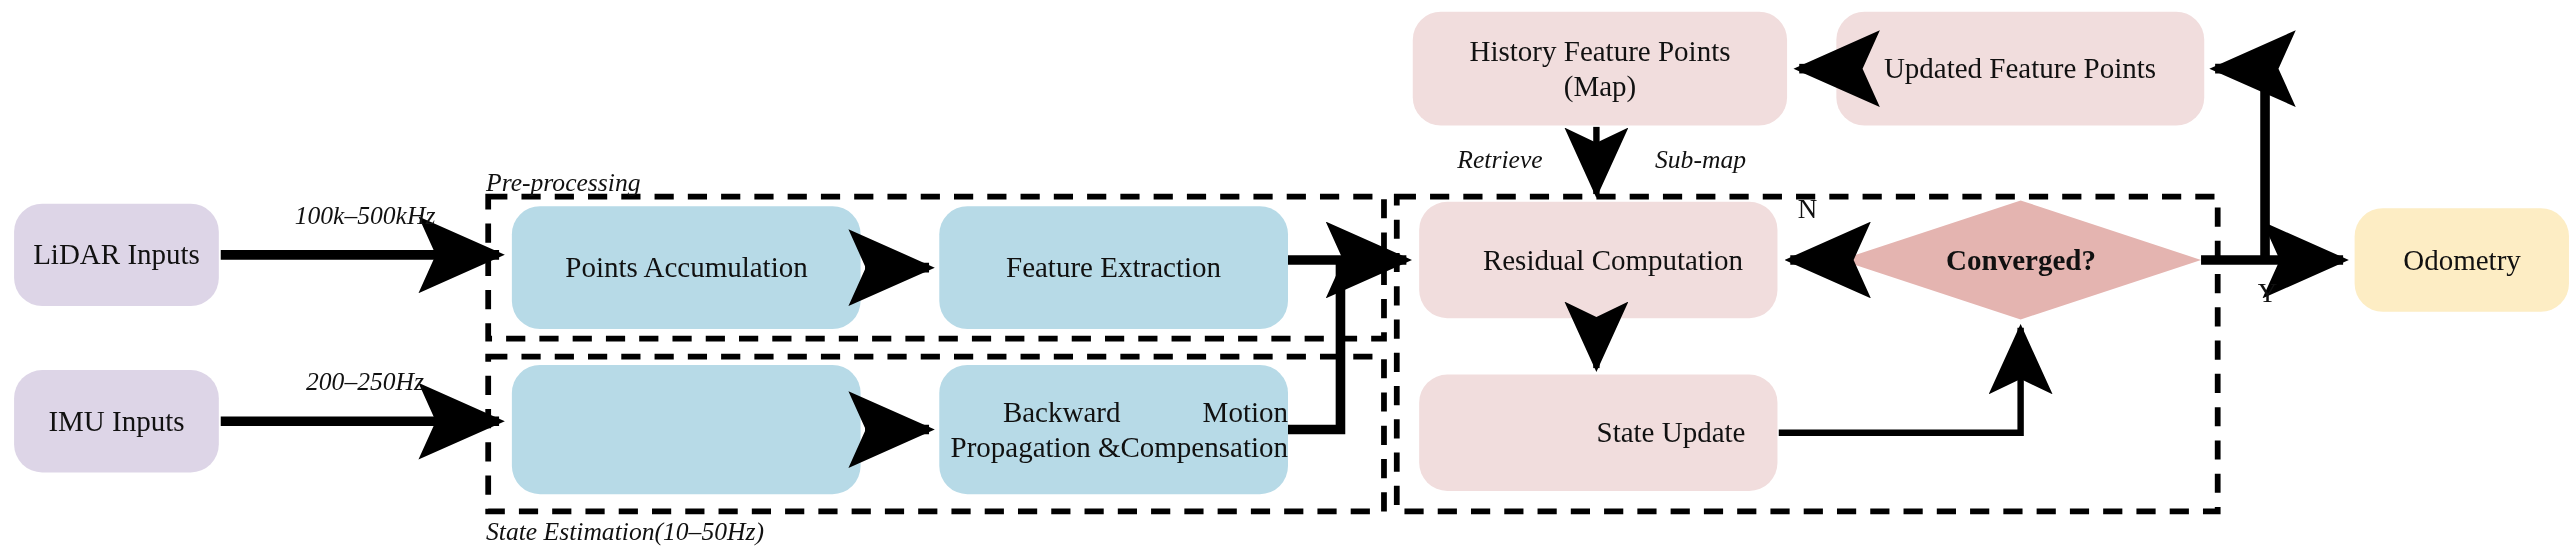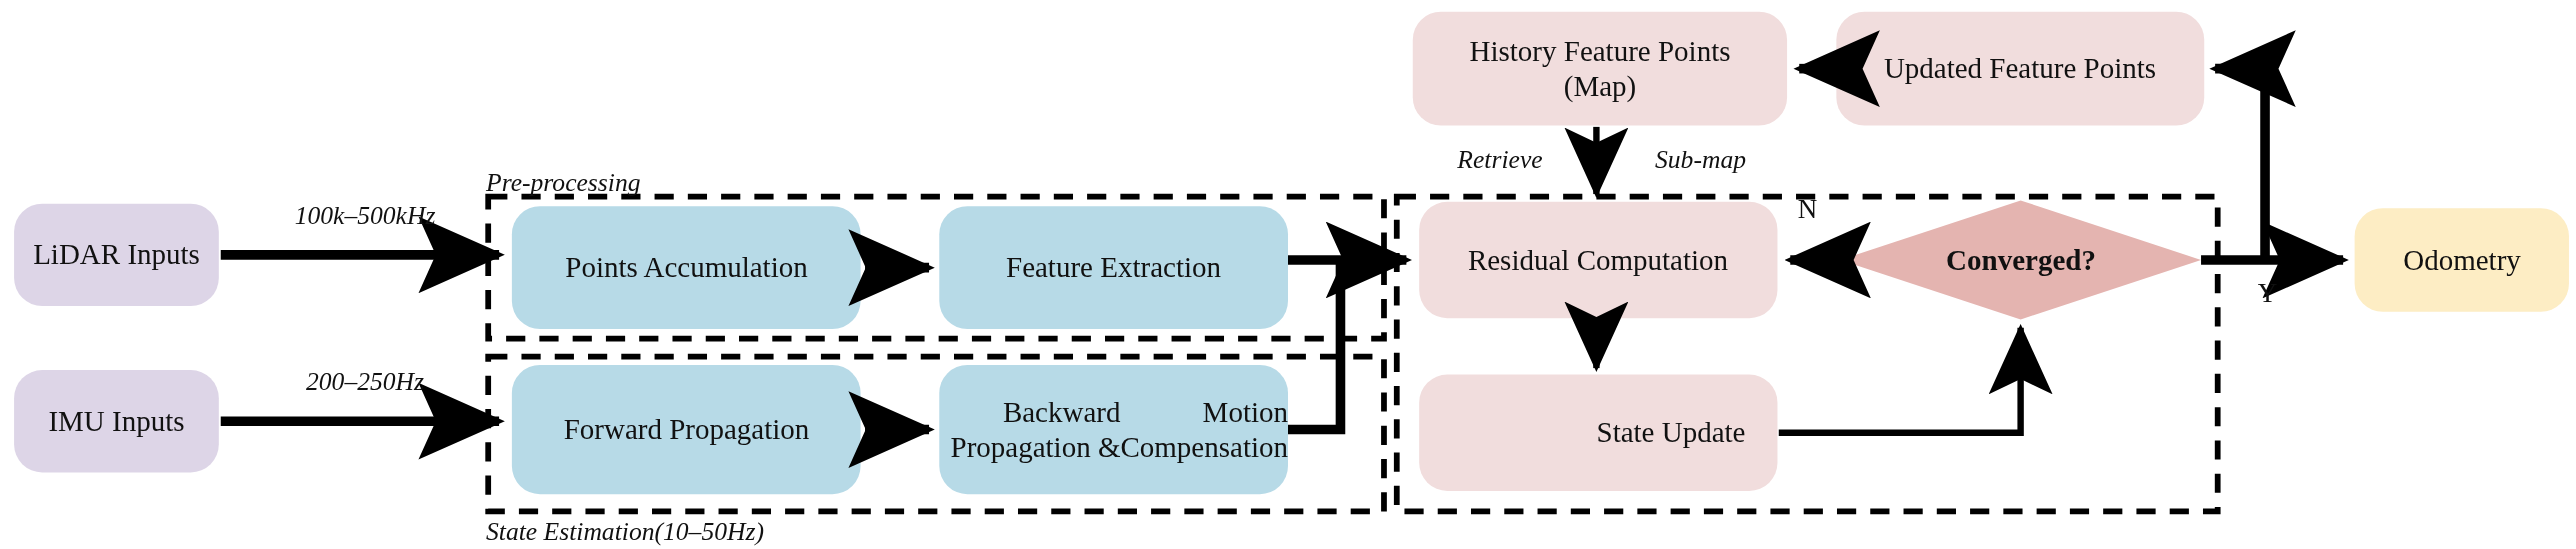--- a/index.html
+++ b/index.html
@@ -98,33 +98,32 @@
     
     <line x1="2855" y1="107" x2="2812" y2="107" stroke="#000" stroke-width="15" marker-end="url(#arrHeavy)"></line>
   </svg>
 
   <div class="nodeLabel f46" style="left:14px;top:203px;width:205px;height:102px;">LiDAR Inputs</div>
   <div class="nodeLabel f46" style="left:14px;top:370px;width:205px;height:102px;border-radius:27px;">IMU Inputs</div>
 
   <div class="nodeLabel f46" style="left:512px;top:206px;width:349px;height:123px;">Points Accumulation</div>
   <div class="nodeLabel f46" style="left:939px;top:206px;width:349px;height:123px;">Feature Extraction</div>
 
-  <div class="nodeLabel f46" style="left:512px;top:365px;width:349px;height:129px;">Forward Propagation</div>
   <div class="nodeLabel f46" style="left:939px;top:365px;width:349px;height:129px;flex-direction:row;text-align:right;">
     <span>Backward Propagation &amp;</span>
     <span>Motion Compensation</span>
   </div>
 
   <div class="nodeLabel f46" style="left:1413px;top:11.5px;width:374px;height:114px;flex-direction:column;">
     <span>History Feature Points</span>
     <span>(Map)</span>
   </div>
   <div class="nodeLabel f46" style="left:1836px;top:11.5px;width:368px;height:114px;">Updated Feature Points</div>
 
-  <div class="nodeLabel f46" style="left:1419px;top:202px;width:358px;height:116px;">Residual Computation</div>
+  <div class="nodeLabel f46" style="left:1419px;top:202px;width:358px;height:116px;padding-left:15px;">Residual Computation</div>
   <div class="nodeLabel f46" style="left:1492px;top:374px;width:358px;height:116px;">State Update</div>
 
   <div class="nodeLabel f46" style="left:1893px;top:215px;width:256px;height:90px;font-weight:bold;">Converged?</div>
 
   <div class="nodeLabel f46" style="left:2355px;top:208px;width:214px;height:104px;">Odometry</div>
 
   <div class="edgeLabel f40" style="left:256px;top:197px;width:218px;height:38px;">100k–500kHz</div>
   <div class="edgeLabel f40" style="left:256px;top:363px;width:218px;height:38px;">200–250Hz</div>
 
   <div class="edgeLabel f40" style="left:1420px;top:142px;width:160px;height:37px;">Retrieve</div>

